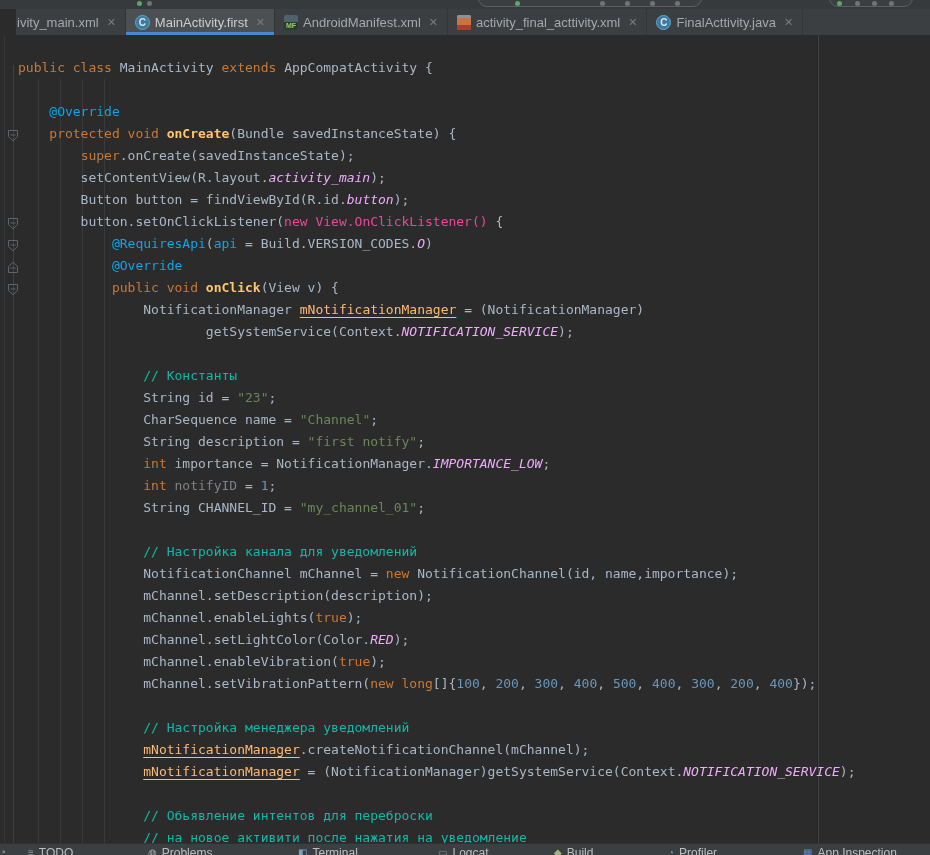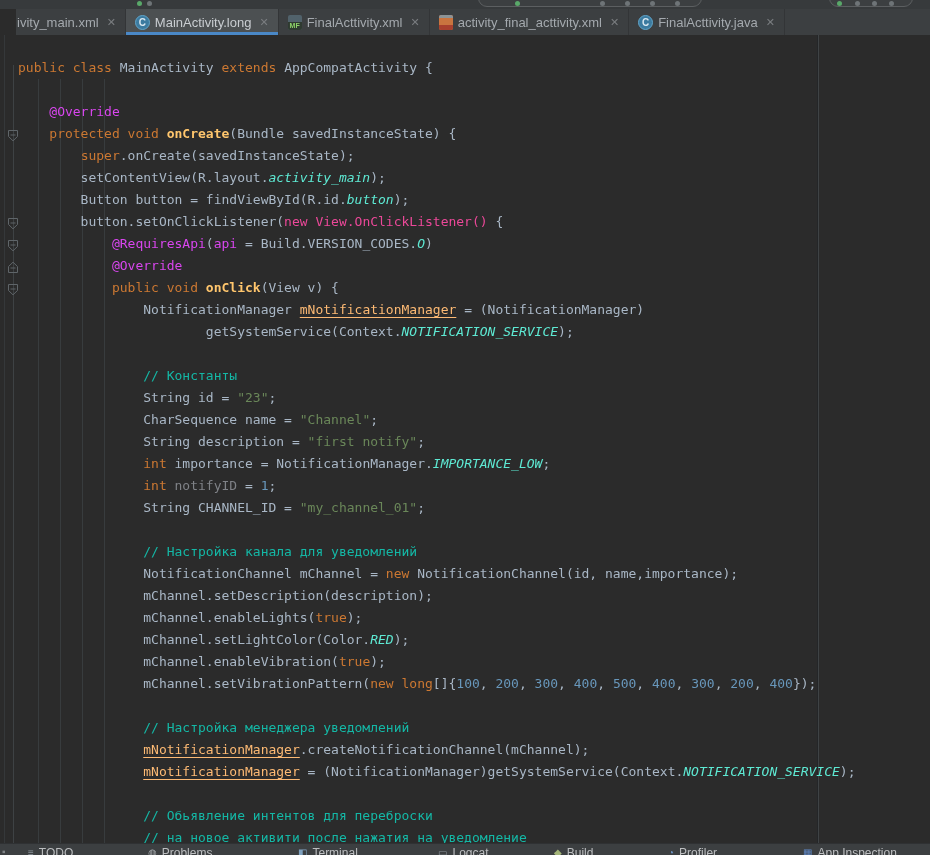--- a/index.html
+++ b/index.html
@@ -35,26 +35,26 @@
   .edge{left:4px;background:#35383A}
   .foldline{left:13px;top:30px;background:#3E4244}
   .ig{background:#383C3E;top:44px}
   .ig1{left:38px}.ig2{left:60px}.ig3{left:82px}.ig4{left:104px}
   .margin1{left:817px;background:#242628}
   .margin2{left:818px;background:#3F4345}
   .code{position:absolute;left:18px;top:22px;font-family:"DejaVu Sans Mono",monospace;font-size:13px;line-height:22px;white-space:pre;color:#A9B7C6}
   .line{height:22px}
   .t-d{color:#A9B7C6}
   .t-k{color:#CC7832}
-  .t-a{color:#d946ef}
+  .t-a{color:#0ea5e9}
   .t-m{color:#FFC66D;font-weight:bold}
   .t-s{color:#6A8759}
   .t-n{color:#6897BB}
   .t-c{color:#14b8a6}
-  .t-f{color:#5eead4;font-style:italic}
+  .t-f{color:#f0abfc;font-style:italic}
   .t-g{color:#ec4899}
   .t-x{color:#7F8287}
   .t-u{color:#fdba74;text-decoration:underline;text-underline-offset:3px}
   .fold{position:absolute;left:7px;width:12px;height:13px}
 
   
   .bottom-bar{position:absolute;left:0;bottom:0;width:930px;height:12px;background:#3C3F41;border-top:1px solid #2F3133;overflow:hidden}
   .bitem{position:absolute;top:2px;display:flex;gap:5px;align-items:flex-start;color:#BCBEC0;font-size:12px;white-space:nowrap}
   .bicon{font-size:10px;line-height:13px}
   .b0{left:28px}.b1{left:148px}.b2{left:298px}.b3{left:438px}.b4{left:554px}.b5{left:668px}.b6{left:803px}
@@ -81,29 +81,29 @@
     <span class="tdot gr" style="left:889px"></span>
   </div>
 
   <div class="tab-bar">
       <div class="tab first">
         <span>ivity_main.xml</span>
         <span class="close">✕</span>
       </div>
       <div class="tab active">
         <span class="ic ic-class">C</span>
-        <span>MainActivity.long</span>
+        <span>MainActivity.first</span>
         <span class="close">✕</span>
         <span class="underline"></span>
       </div>
       <div class="tab">
         <span class="ic ic-manifest">
           <span class="mf">MF</span>
         </span>
-        <span>FinalActtivity.xml</span>
+        <span>AndroidManifest.xml</span>
         <span class="close">✕</span>
       </div>
       <div class="tab">
         <span class="ic ic-layout">
           <span class="strip"></span>
           <span class="band"></span>
         </span>
         <span>activity_final_acttivity.xml</span>
         <span class="close">✕</span>
       </div>

